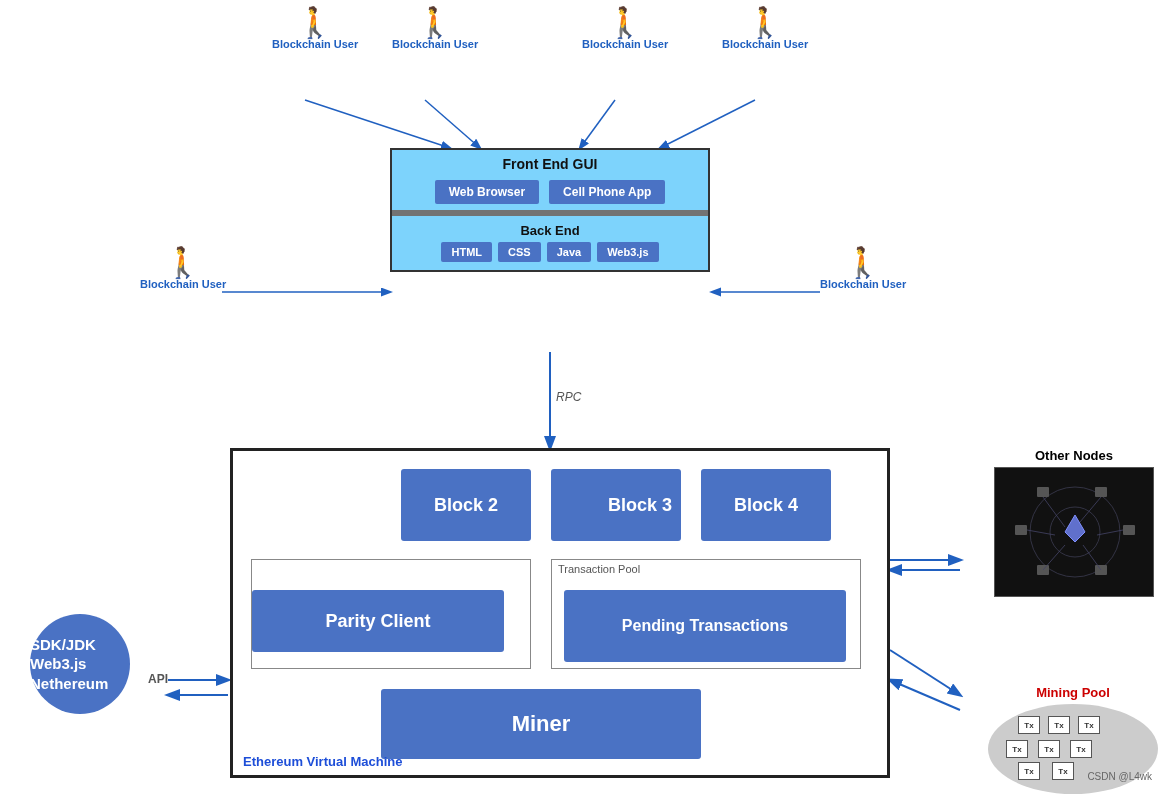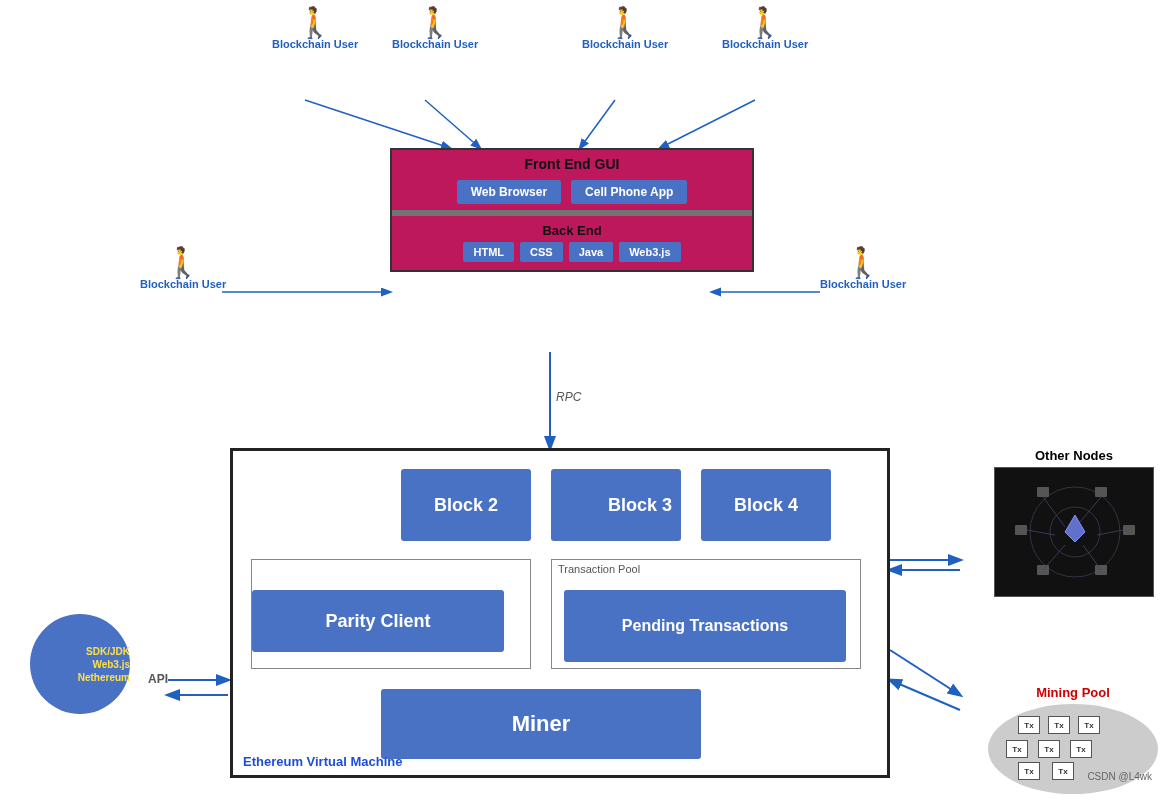--- a/index.html
+++ b/index.html
@@ -33,23 +33,23 @@
       font-size: 30px;
       color: #22aa44;
       line-height: 1;
     }
 
     
     .frontend-box {
       position: absolute;
       top: 148px;
       left: 390px;
-      width: 364px;
+      width: 320px;
       border: 2px solid #333;
-      background: #be185d;
+      background: #7dd3fc;
     }
     .frontend-title {
       text-align: center;
       font-weight: bold;
       font-size: 14px;
       padding: 6px 0 4px;
       color: #111;
     }
     .frontend-row {
       display: flex;
@@ -142,25 +142,25 @@
 
     
     .sdk-circle {
       position: absolute;
       width: 100px;
       height: 100px;
       background: #4a72c4;
       border-radius: 50%;
       display: flex;
       flex-direction: column;
-      align-items: flex-end;
-      justify-content: center;
-      color: #fde047;
-      font-weight: bold;
-      font-size: 10px;
+      align-items: flex-start;
+      justify-content: center;
+      color: #ffffff;
+      font-weight: bold;
+      font-size: 15px;
       text-align: center;
       line-height: 1.3;
     }
 
     
     .other-nodes-box {
       position: absolute;
       top: 448px;
       right: 20px;
       width: 160px;

